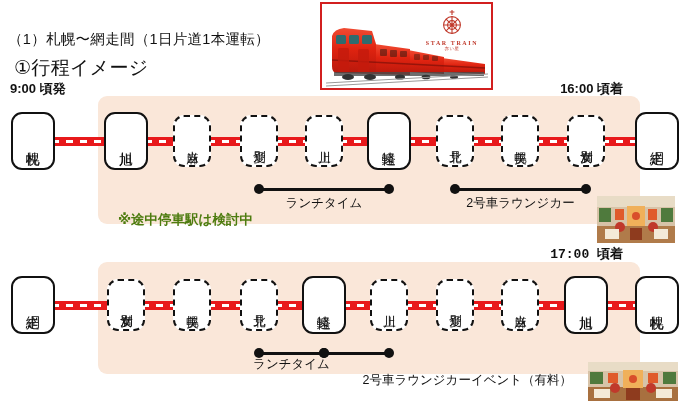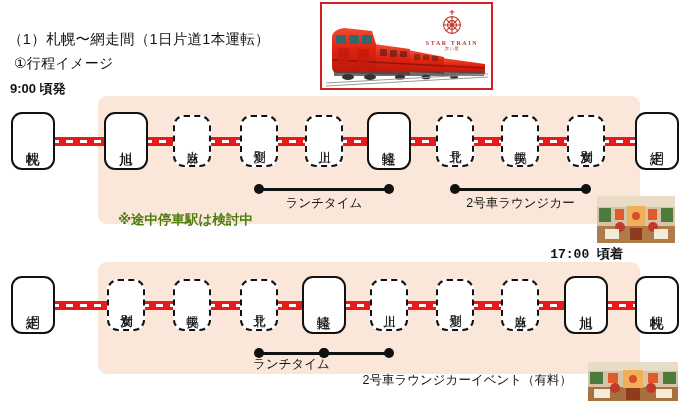--- a/index.html
+++ b/index.html
@@ -13,21 +13,21 @@
   }
   .stage{position:absolute;left:0;top:0;width:692px;height:401px;}
 
   
   .title{
     position:absolute;left:8px;top:30px;
     font-size:14.5px;letter-spacing:.3px;white-space:nowrap;
   }
   .subtitle{
     position:absolute;left:14px;top:55px;
-    font-size:14px;letter-spacing:.3px;white-space:nowrap;
+    font-size:19px;letter-spacing:.3px;white-space:nowrap;
   }
 
   
   .panel{
     position:absolute;
     background:#fae7d9;
     border-radius:9px;
   }
   #panel-top{left:98px;top:96px;width:542px;height:128px;}
   #panel-bottom{left:98px;top:262px;width:542px;height:112px;}
@@ -131,20 +131,21 @@
 
 <div class="stage">
 
   <div class="panel" id="panel-top"></div>
   <div class="panel" id="panel-bottom"></div>
 
   <div class="title">（1）札幌〜網走間（1日片道1本運転）</div>
   <div class="subtitle">①行程イメージ</div>
 
   <div class="time-label" id="t-dep-1">9:00 頃発</div>
+  <div class="time-label" id="t-arr-1">16:00 頃着</div>
   <div class="time-label" id="t-arr-2">17:00 頃着</div>
 
   <div id="route-layer">
       <div class="rail" style="left: 52px; top: 136.5px; width: 55px;"></div>
       <div class="rail" style="left: 145px; top: 136.5px; width: 31px;"></div>
       <div class="rail" style="left: 208px; top: 136.5px; width: 35px;"></div>
       <div class="rail" style="left: 275px; top: 136.5px; width: 33px;"></div>
       <div class="rail" style="left: 340px; top: 136.5px; width: 30px;"></div>
       <div class="rail" style="left: 408px; top: 136.5px; width: 31px;"></div>
       <div class="rail" style="left: 471px; top: 136.5px; width: 33px;"></div>

